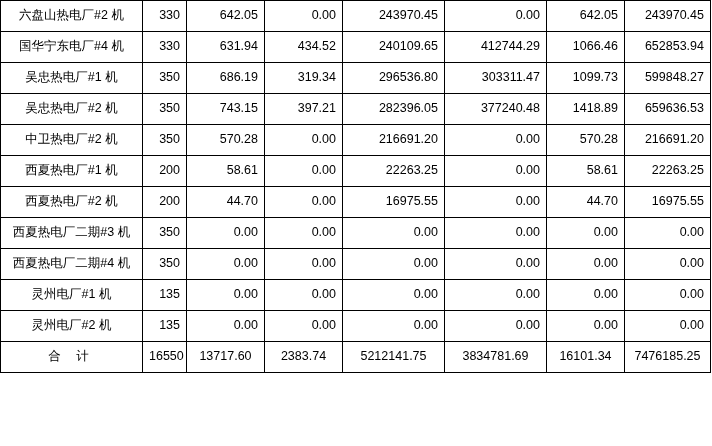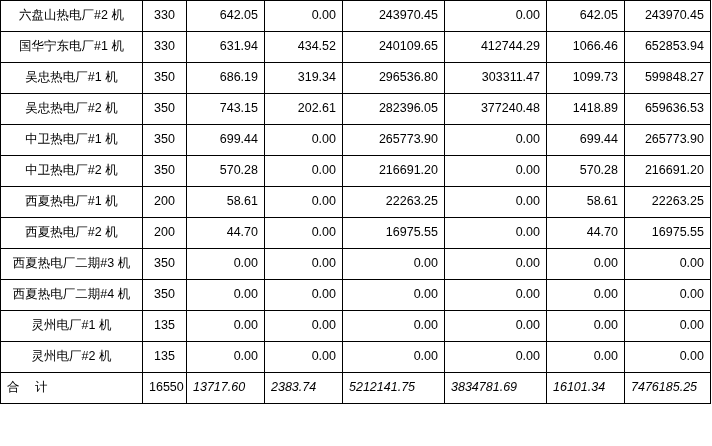--- a/index.html
+++ b/index.html
@@ -42,33 +42,33 @@
   col.c-n6   { width: 86px; }
 
   td.name {
     text-align: center;
   }
   td.num {
     text-align: right;
     padding-right: 8px;
   }
   td.cap {
-    text-align: center;
+    text-align: right;
   }
   tr.total td {
     font-weight: normal;
   }
   td.total-label {
+    text-align: center;
     letter-spacing: 6px;
     padding-left: 10px;
   }
   td.total-num {
-    text-align: left;
+    text-align: center;
     padding-right: 6px;
-    font-style: italic;
   }
   td.total-cap {
     text-align: right;
   }
 </style>
 </head>
 <body>
 
 <div id="sheet">
   <table class="grid">
@@ -87,21 +87,21 @@
           <td class="name">六盘山热电厂#2 机</td>
           <td class="cap">330</td>
           <td class="num">642.05</td>
           <td class="num">0.00</td>
           <td class="num">243970.45</td>
           <td class="num">0.00</td>
           <td class="num">642.05</td>
           <td class="num">243970.45</td>
         </tr>
         <tr>
-          <td class="name">国华宁东电厂#1 机</td>
+          <td class="name">国华宁东电厂#4 机</td>
           <td class="cap">330</td>
           <td class="num">631.94</td>
           <td class="num">434.52</td>
           <td class="num">240109.65</td>
           <td class="num">412744.29</td>
           <td class="num">1066.46</td>
           <td class="num">652853.94</td>
         </tr>
         <tr>
           <td class="name">吴忠热电厂#1 机</td>
@@ -110,35 +110,25 @@
           <td class="num">319.34</td>
           <td class="num">296536.80</td>
           <td class="num">303311.47</td>
           <td class="num">1099.73</td>
           <td class="num">599848.27</td>
         </tr>
         <tr>
           <td class="name">吴忠热电厂#2 机</td>
           <td class="cap">350</td>
           <td class="num">743.15</td>
-          <td class="num">202.61</td>
+          <td class="num">397.21</td>
           <td class="num">282396.05</td>
           <td class="num">377240.48</td>
           <td class="num">1418.89</td>
           <td class="num">659636.53</td>
-        </tr>
-        <tr>
-          <td class="name">中卫热电厂#1 机</td>
-          <td class="cap">350</td>
-          <td class="num">699.44</td>
-          <td class="num">0.00</td>
-          <td class="num">265773.90</td>
-          <td class="num">0.00</td>
-          <td class="num">699.44</td>
-          <td class="num">265773.90</td>
         </tr>
         <tr>
           <td class="name">中卫热电厂#2 机</td>
           <td class="cap">350</td>
           <td class="num">570.28</td>
           <td class="num">0.00</td>
           <td class="num">216691.20</td>
           <td class="num">0.00</td>
           <td class="num">570.28</td>
           <td class="num">216691.20</td>

